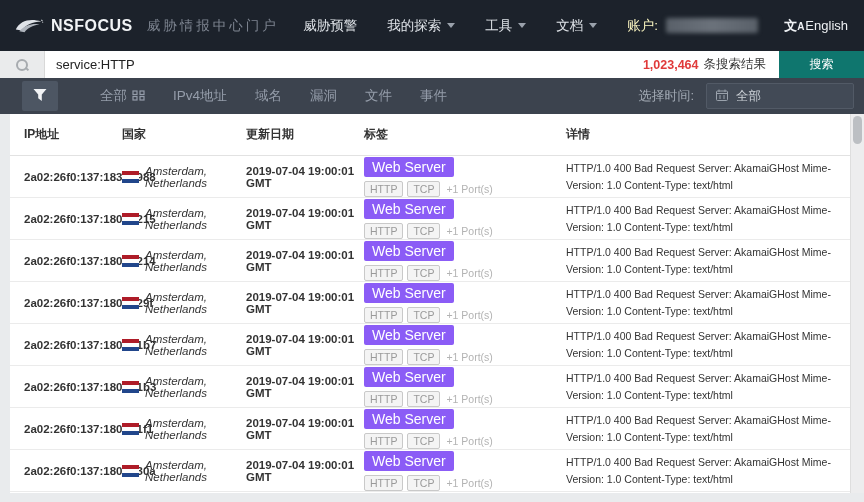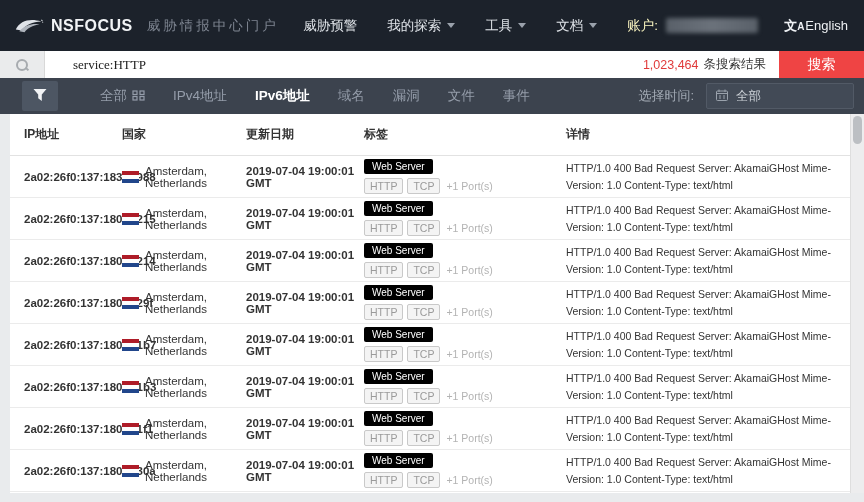--- a/index.html
+++ b/index.html
@@ -19,24 +19,24 @@
   .lang { margin-left:26px; display:flex; align-items:center; color:#eef1f4; font-size:13px; cursor:pointer; }
   .lang-icon { font-size:13px; font-weight:bold; margin-right:1px; }
   .lang-icon small { font-size:10px; font-weight:bold; }
 
   
   .search-row { height:27px; background:#fff; display:flex; align-items:stretch; }
   .search-icon-box { width:45px; background:#eaebec; border-right:1px solid #d8d8d8; display:flex; align-items:center; justify-content:center; }
   .mag { position:relative; width:12px; height:12px; }
   .mag::before { content:""; position:absolute; left:0; top:0; width:8px; height:8px; border:2px solid #a7abaf; border-radius:50%; }
   .mag::after { content:""; position:absolute; left:9px; top:9px; width:4px; height:2px; background:#a7abaf; transform:rotate(45deg); }
-  .search-input { flex:1; border:none; outline:none; font-size:13px; color:#222; padding-left:28px; font-family:Liberation Serif, serif; }
+  .search-input { flex:1; border:none; outline:none; font-size:13px; color:#222; padding-left:11px; font-family:Liberation Sans, sans-serif; }
   .result-count { display:flex; align-items:center; font-size:12.5px; color:#333; margin-right:13px; white-space:nowrap; }
-  .count-num { color:#e03a3a; font-weight:normal; margin-right:5px; }
-  .search-btn { width:85px; border:none; background:#ef4444; color:#fff; font-size:14px; cursor:pointer; font-family:"Liberation Sans", sans-serif; }
+  .count-num { color:#e03a3a; font-weight:bold; margin-right:5px; }
+  .search-btn { width:85px; border:none; background:#0f766e; color:#fff; font-size:12px; cursor:pointer; font-family:"Liberation Sans", sans-serif; }
 
   
   .filter-bar { height:36px; background:#3c434e; display:flex; align-items:center; padding:0 10px 0 22px; }
   .funnel-btn { width:36px; height:30px; background:#4d5663; border:none; border-radius:2px; display:flex; align-items:center; justify-content:center; cursor:pointer; }
   .tabs { margin-left:28px; display:flex; align-items:stretch; height:54px; }
   .tab { position:relative; display:flex; align-items:center; gap:5px; padding:0 14px; color:#959daa; font-size:13.5px; cursor:pointer; white-space:nowrap; }
   .tab.active { color:#ffffff; font-weight:bold; }
   .tab.active::after { content:""; position:absolute; left:5px; right:5px; bottom:0; height:3px; background:#55b3d4; }
   .time-filter { margin-left:auto; display:flex; align-items:center; gap:12px; }
   .time-label { color:#a3abb5; font-size:13px; white-space:nowrap; }
@@ -44,29 +44,29 @@
   .time-select span { color:#ccd1d7; font-size:12.5px; }
 
   
   .content { position:relative; height:379px; background:#e9ebed; padding:0 14px 0 10px; }
   .card { background:#fff; height:100%; overflow:hidden; }
   .thead, .tr { display:grid; grid-template-columns:98px 124px 118px 202px 1fr; align-items:center; padding-left:14px; }
   .thead { height:42px; font-size:12px; font-weight:bold; color:#333; border-bottom:1px solid #e2e2e2; }
   .tr { height:42px; border-bottom:1px solid #ebebeb; }
   .td { font-size:11.5px; color:#333; }
   .ip { font-weight:bold; cursor:pointer; }
-  .country { display:flex; align-items:center; gap:6px; }
+  .country { display:flex; align-items:center; gap:6px;font-style:italic; }
   .flag { display:inline-flex; flex-direction:column; width:17px; height:12px; flex:0 0 17px; }
   .flag i { display:block; height:4px; }
   .flag .fr { background:#ae1c28; }
   .flag .fw { background:#fdfdfd; }
   .flag .fb { background:#21468b; }
   .date { font-weight:bold; }
   .tags { display:flex; flex-direction:column; gap:4px; justify-content:center; }
-  .badge-dark { display:inline-block; padding:2px 8px; background:#000000; color:#fff; font-size:10px; border-radius:2px; cursor:pointer; }
+  .badge-dark { display:inline-block; padding:2px 8px; background:#8b5cf6; color:#fff; font-size:14px; border-radius:2px; cursor:pointer; }
   .ports { display:flex; align-items:center; gap:4px; }
   .badge-light { display:inline-block; padding:1px 5px; background:#f4f4f4; border:1px solid #c9c9c9; color:#9a9a9a; font-size:10.5px; border-radius:2px; cursor:pointer; }
   .more { color:#b3b3b3; font-size:10.5px; margin-left:2px; }
   .details { font-size:10.5px; line-height:1.55; padding-right:12px; color:#333; }
   .scrollbar { position:absolute; right:0; top:0; bottom:0; width:14px; background:#ededee; border-left:1px solid #dedede; }
   .thumb { position:absolute; top:2px; left:2px; width:9px; height:28px; background:#bcbfc3; border-radius:5px; }
 </style>
 </head>
 <body>
 
@@ -148,24 +148,20 @@
             </g>
           </svg>
         </span>
       </div>
 
       <div class="tab">
         <span>IPv4地址</span>
 
       </div>
 
-      <div class="tab active">
-        <span>IPv6地址</span>
-
-      </div>
 
       <div class="tab">
         <span>域名</span>
 
       </div>
 
       <div class="tab">
         <span>漏洞</span>
 
       </div>

